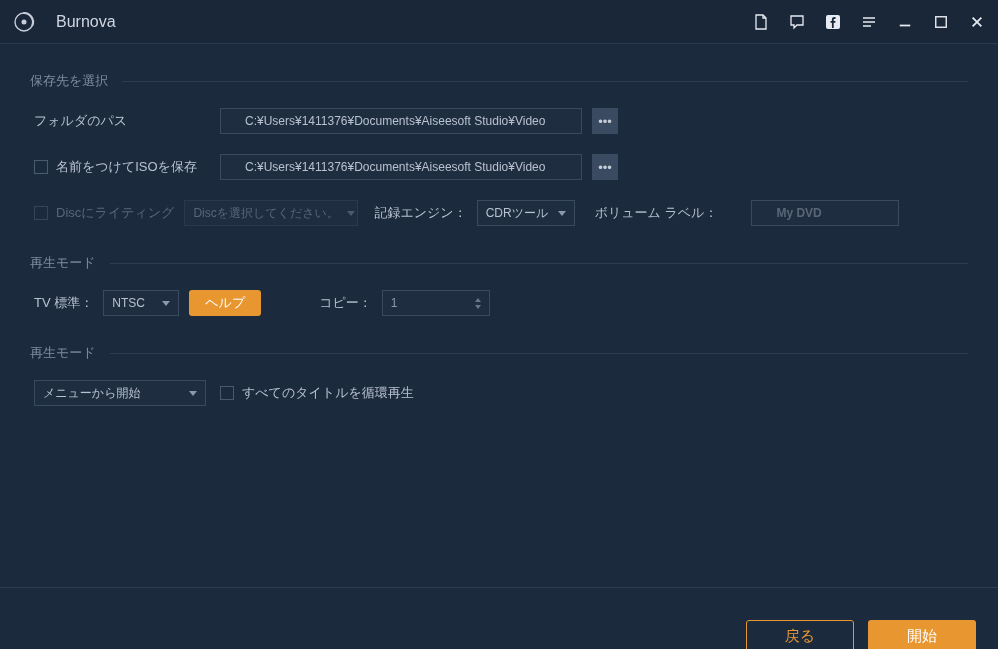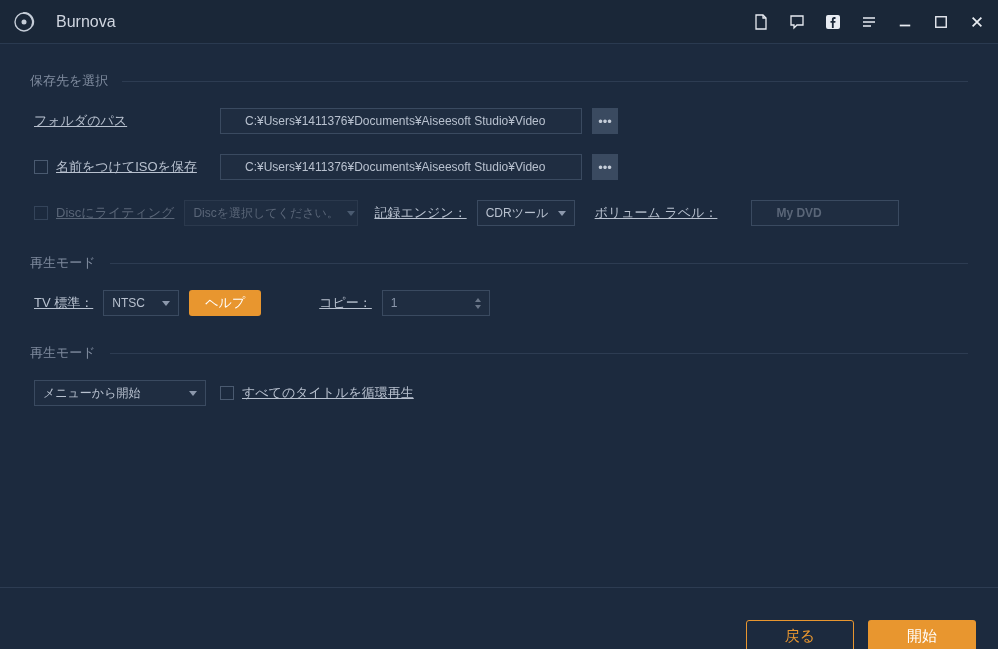--- a/index.html
+++ b/index.html
@@ -75,21 +75,20 @@
   align-items: center;
   gap: 10px;
   margin-bottom: 20px;
   padding-left: 4px;
 }
 .row.last { margin-bottom: 0; }
 .label {
   color: #b8c1cf;
   font-size: 13px;
   white-space: nowrap;
-  text-decoration: underline;
 }
 .label.disabled {
   color: #5a6678;
 }
 .label.fixed1 { width: 152px; }
 .textfield {
   height: 26px;
   background: #1f2d41;
   border: 1px solid #3a4a60;
   color: #b8c1cf;

